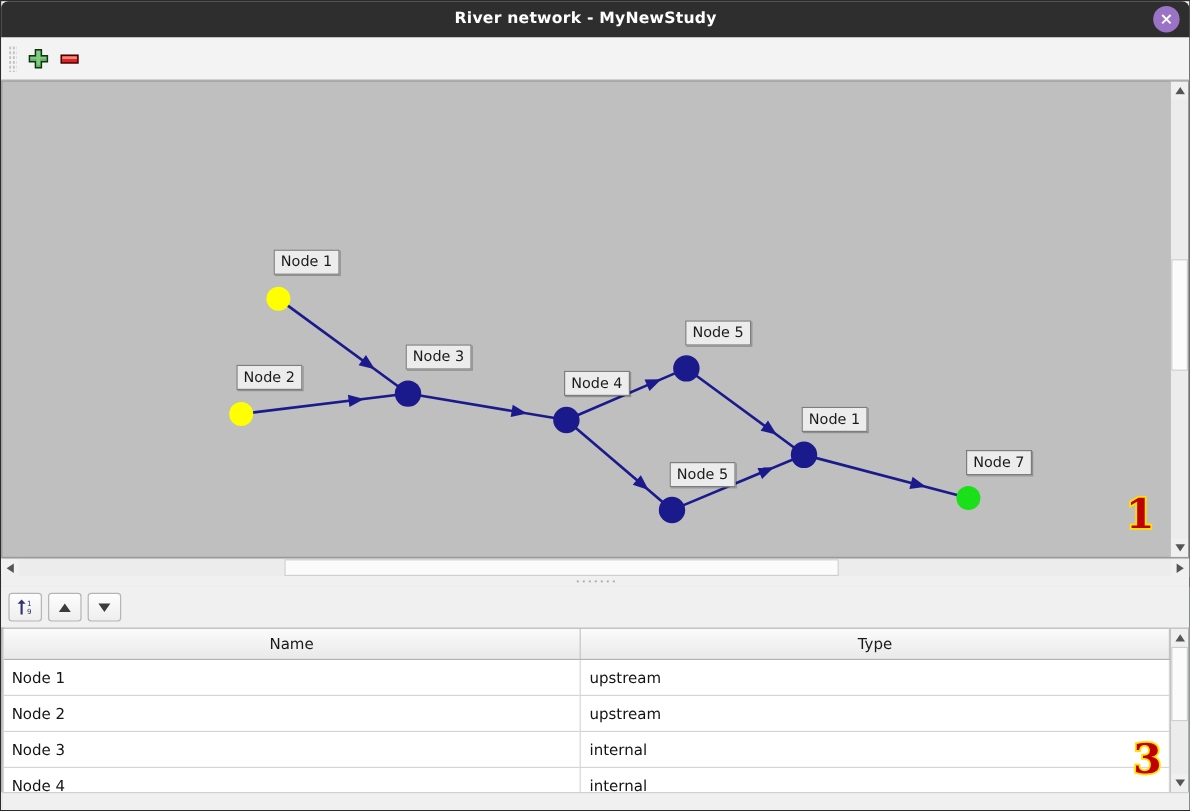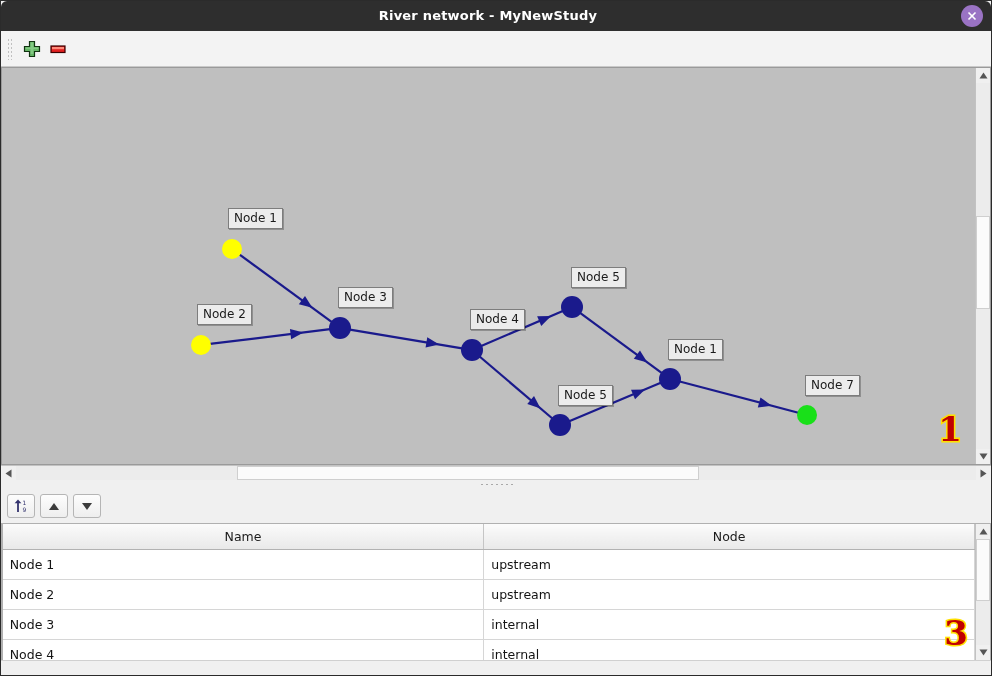--- a/index.html
+++ b/index.html
@@ -494,21 +494,21 @@
 
       <div class="table-scrollarea">
         <table class="grid" id="nodes-table">
           <colgroup>
               <col style="width:49.5%">
               <col style="width:50.5%">
             </colgroup>
           <thead>
               <tr>
                 <th>Name</th>
-                <th>Node</th>
+                <th>Type</th>
               </tr>
             </thead>
           <tbody>
               <tr>
                 <td>Node 1</td>
                 <td>upstream</td>
               </tr>
               <tr>
                 <td>Node 2</td>
                 <td>upstream</td>

